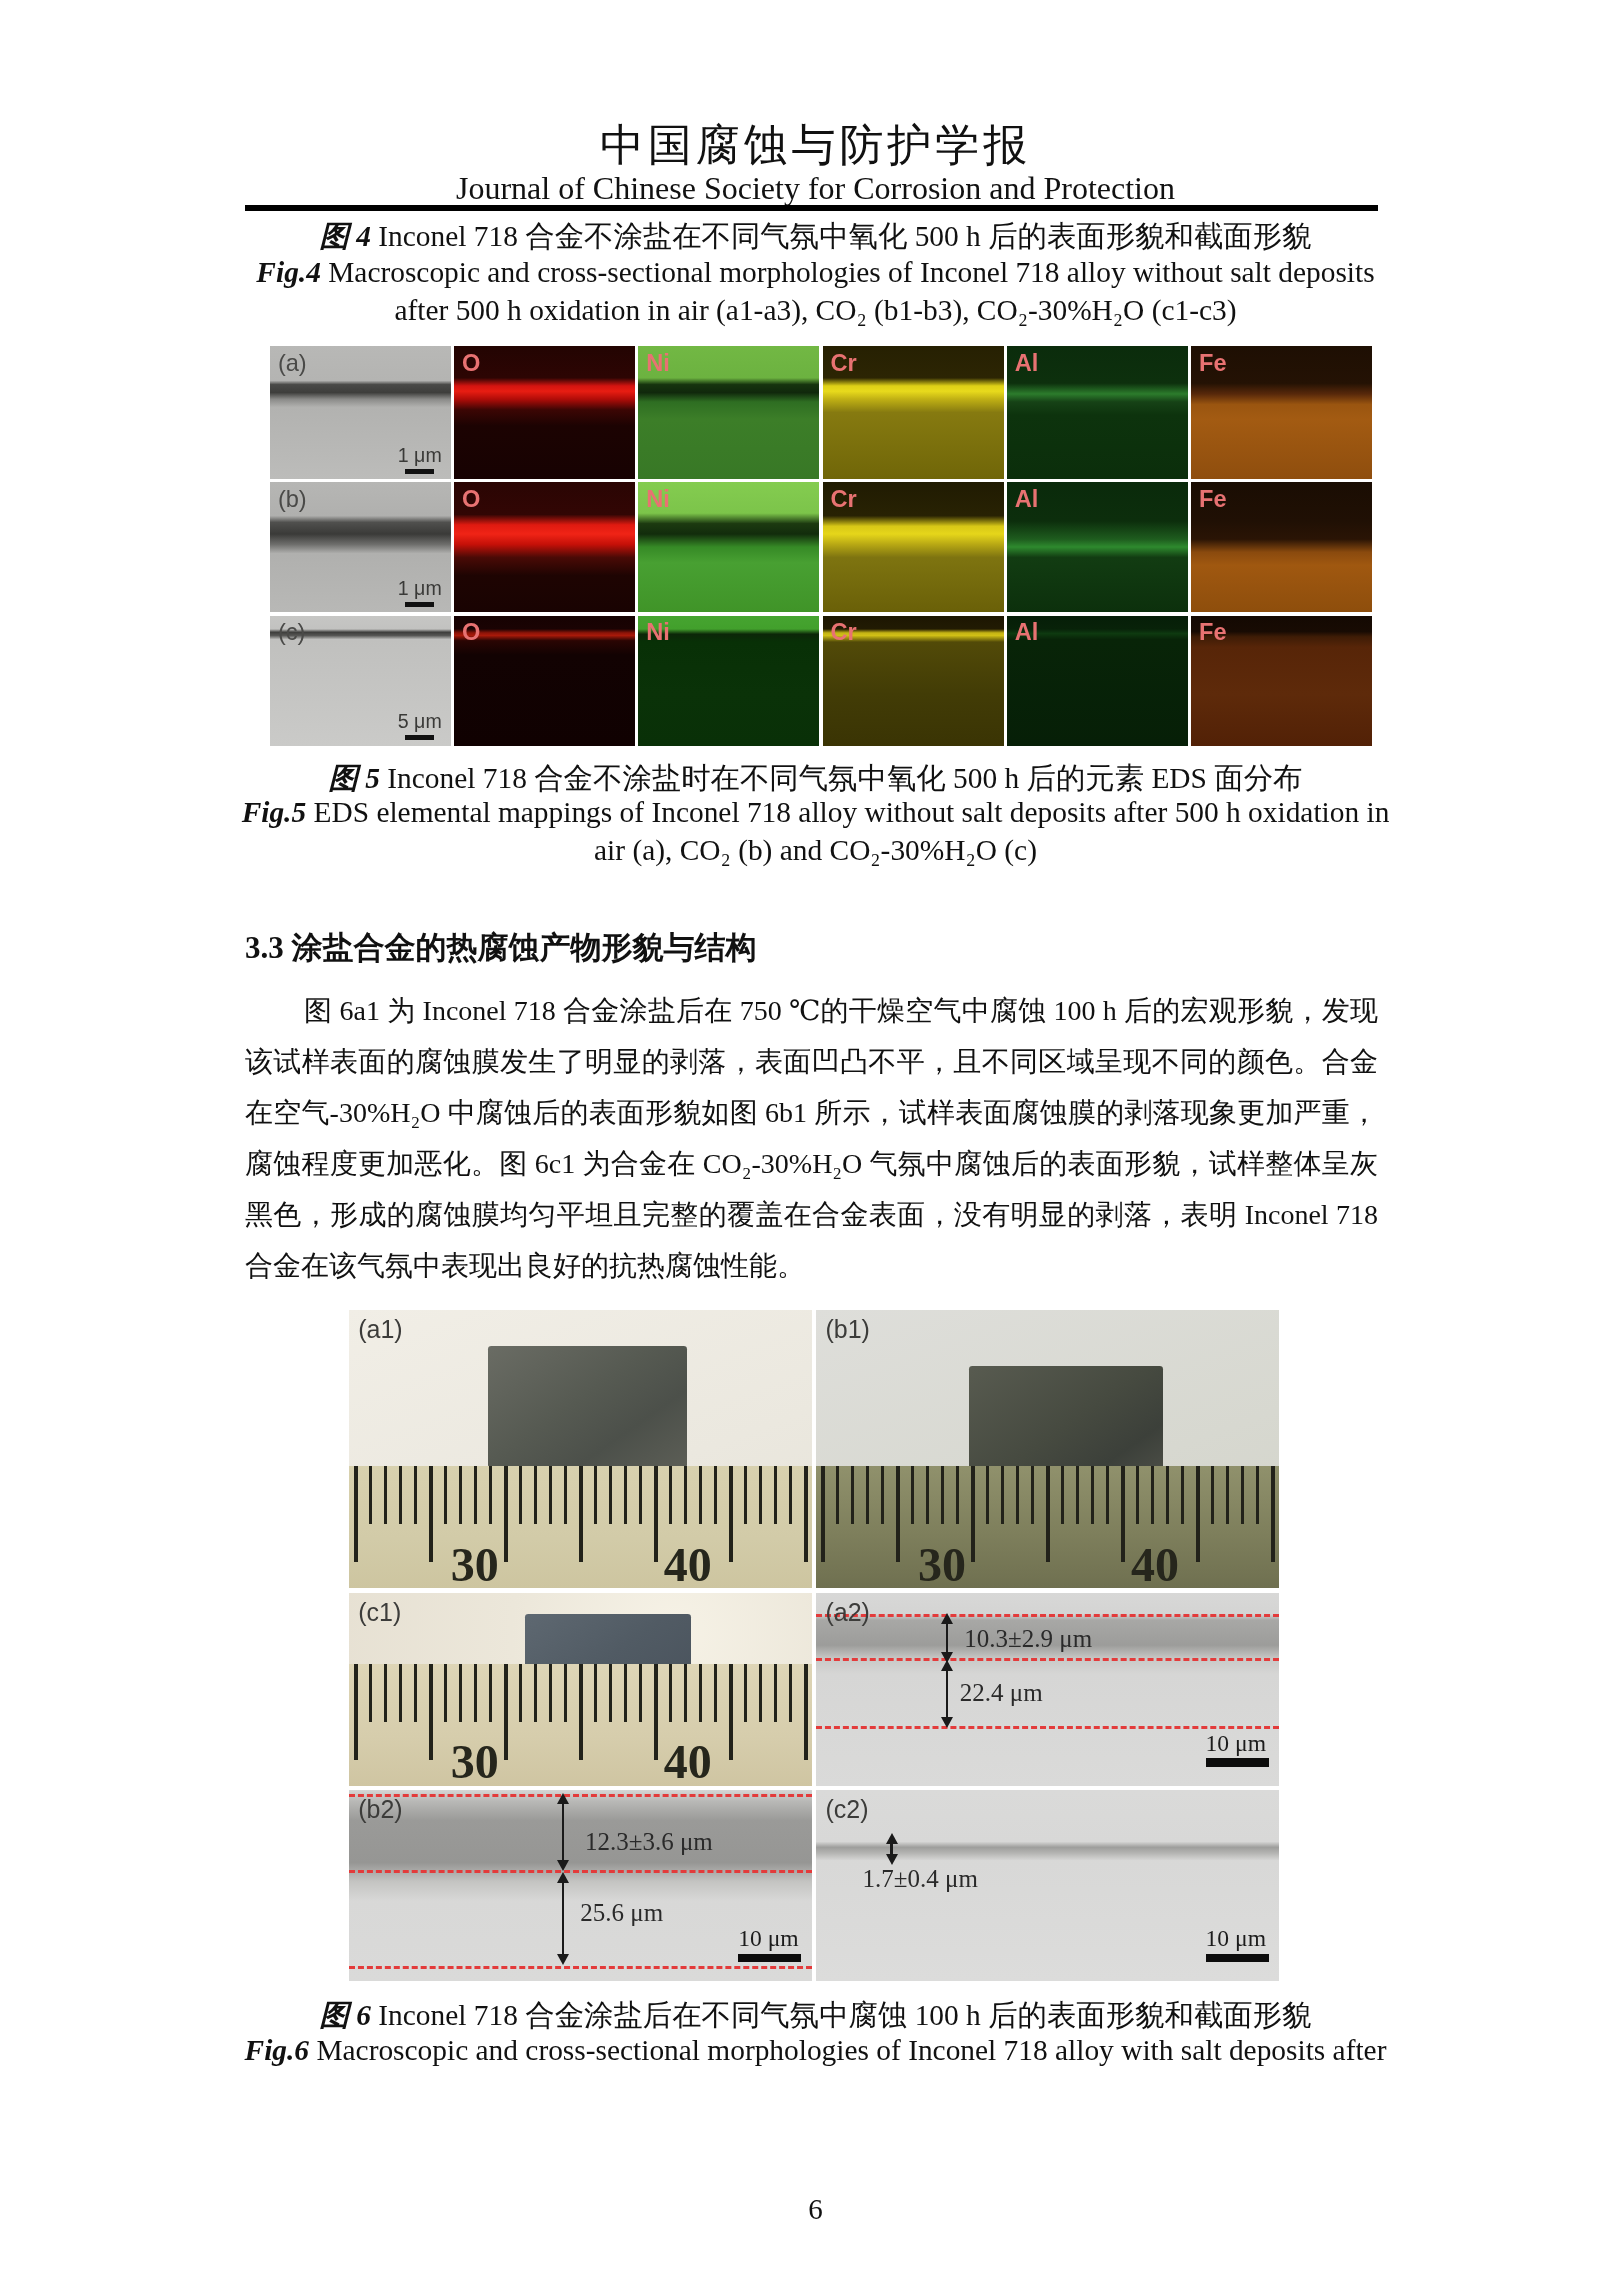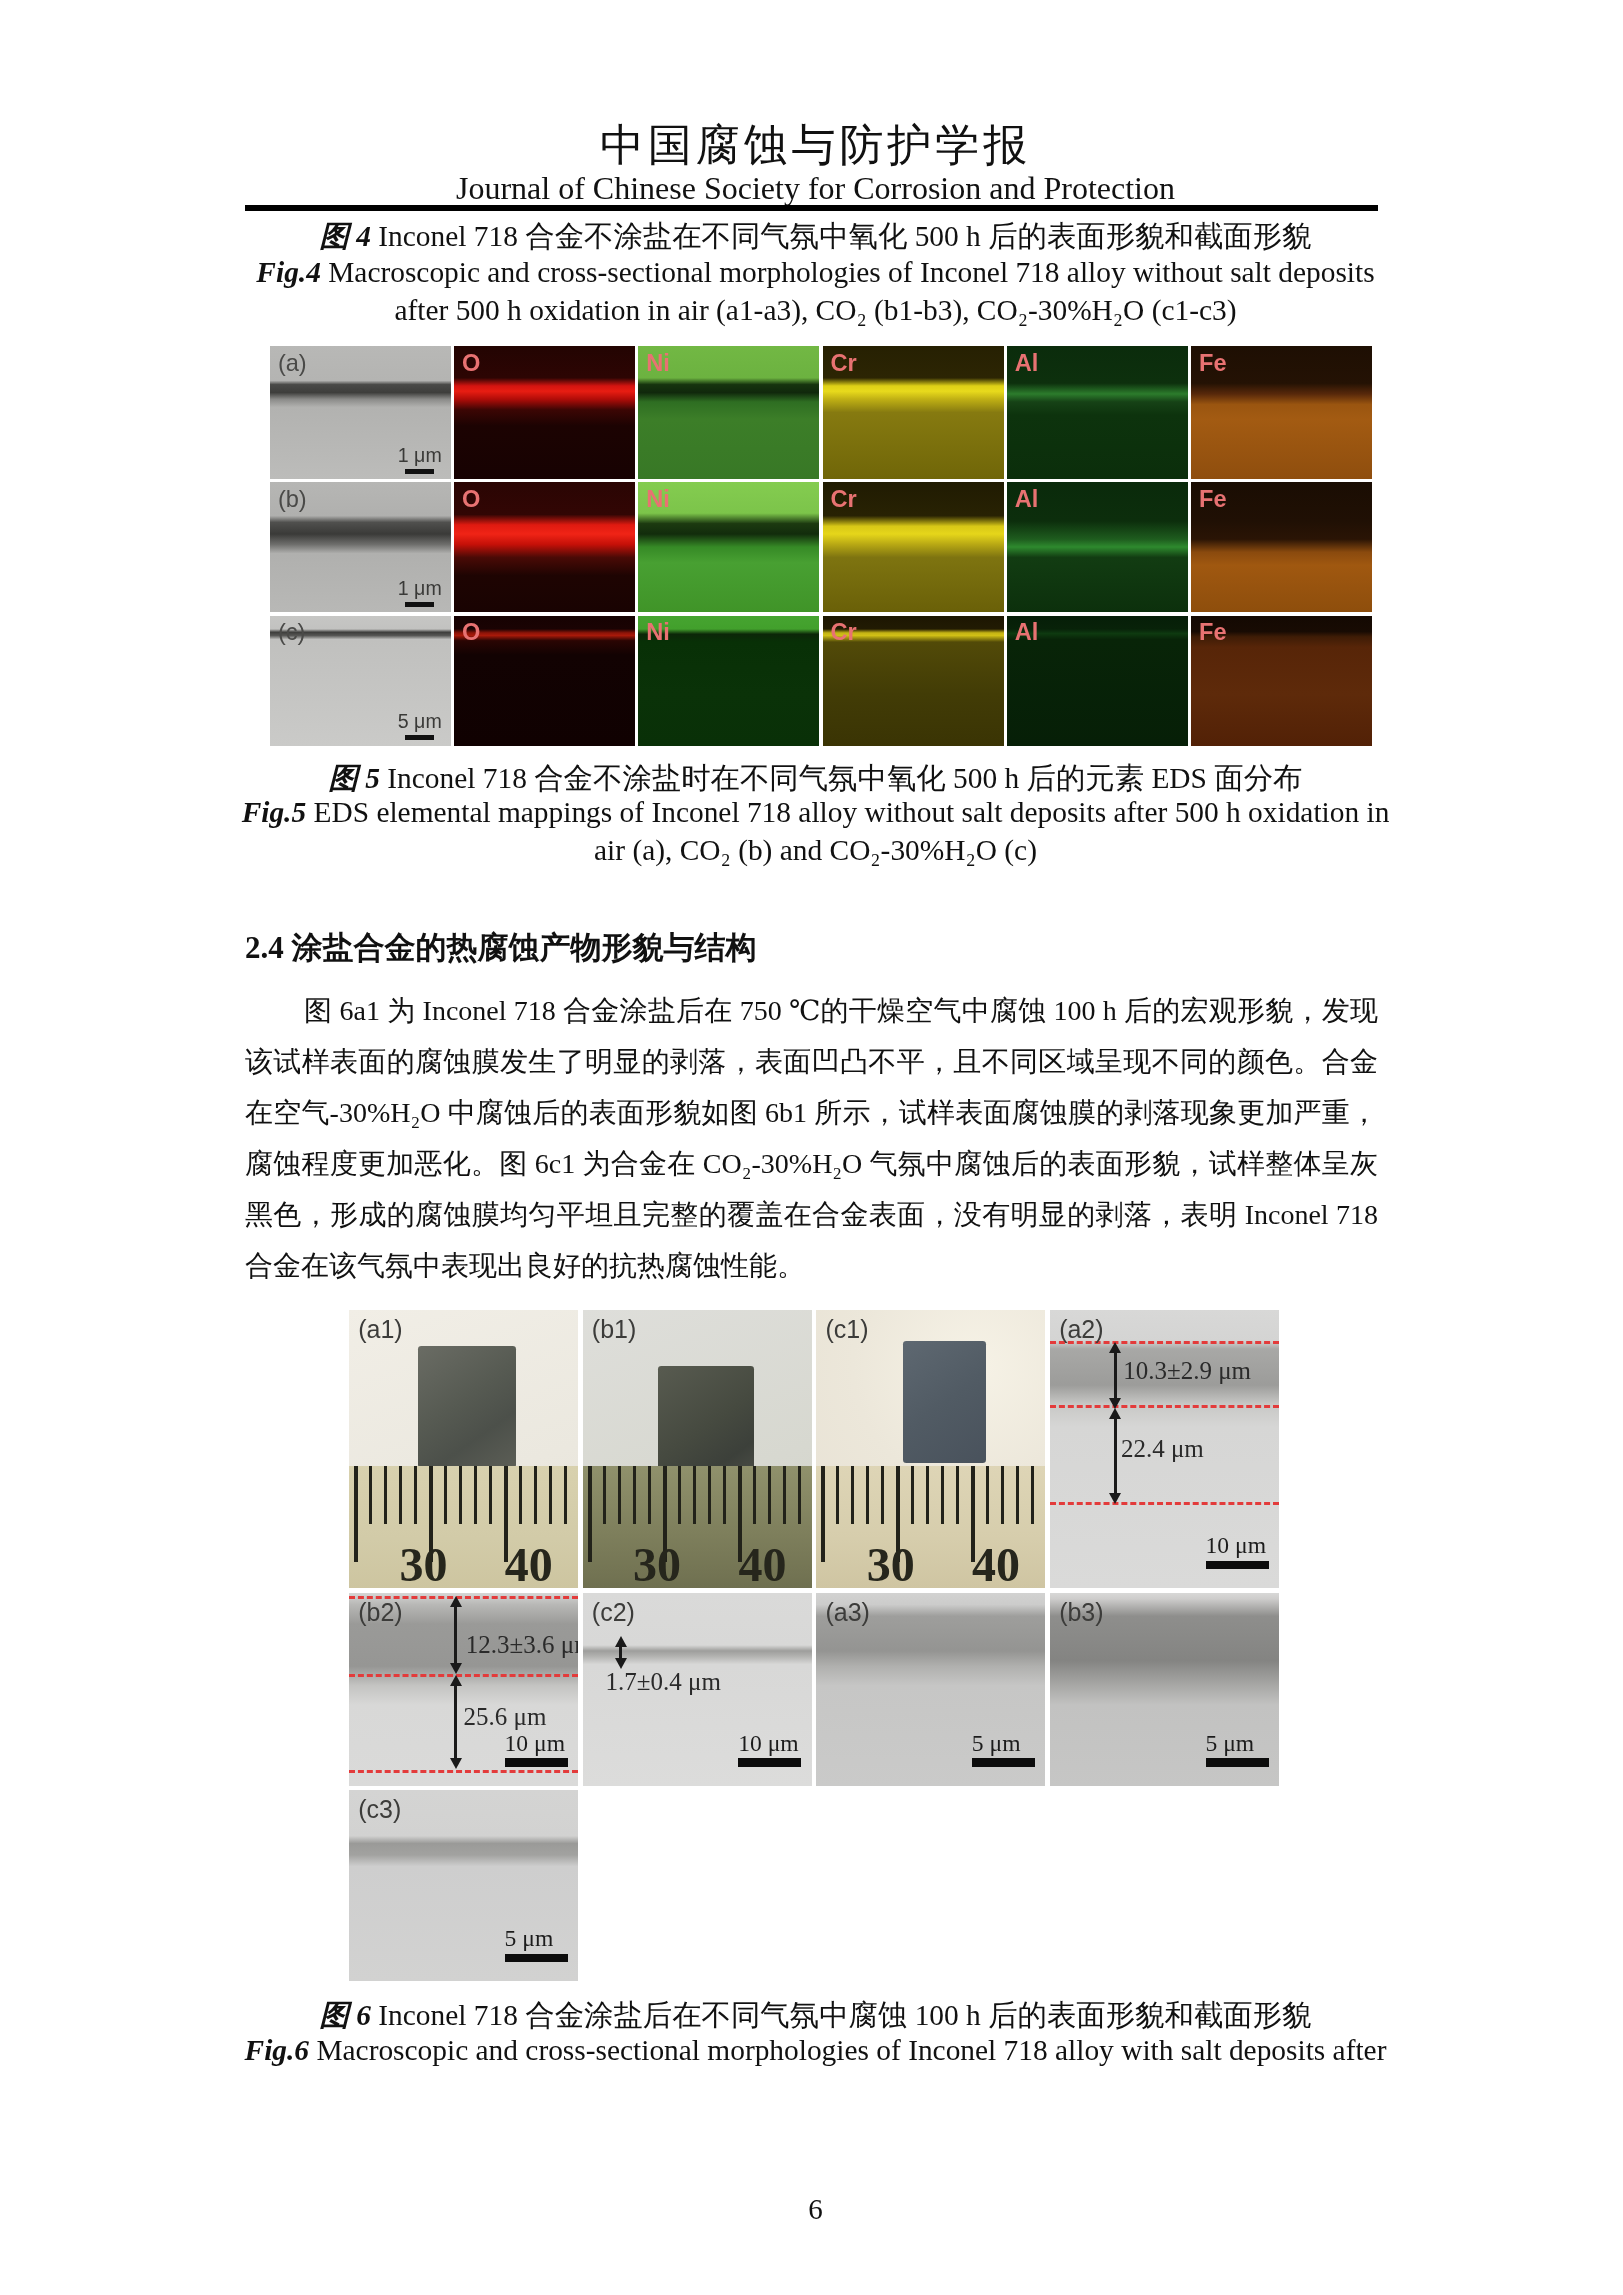--- a/index.html
+++ b/index.html
@@ -54,21 +54,21 @@
   .pb-fe  { background:linear-gradient(180deg,#1a0d03 0%,#201004 30%,#2a1405 44%,#8a4a0e 54%,#a05810 64%,#8e4e0c 100%); }
 
   .pc-sem { background:linear-gradient(180deg,#c6c6c4 0%,#c2c2c0 10%,#3e3e3c 12.5%,#565654 15%,#c0c0be 18%,#cacac8 100%); }
   .pc-o   { background:linear-gradient(180deg,#160202 0%,#1a0303 10%,#8e1408 13%,#a81a0a 15%,#2a0503 19%,#120202 30%,#100101 100%); }
   .pc-ni  { background:linear-gradient(180deg,#46a430 0%,#42a02c 10%,#0c2608 14%,#083006 20%,#0a3208 60%,#093007 100%); }
   .pc-cr  { background:linear-gradient(180deg,#1c1602 0%,#221b03 10%,#c4b414 13%,#d0c016 15%,#524a08 20%,#423c06 60%,#3a3404 100%); }
   .pc-al  { background:linear-gradient(180deg,#061e08 0%,#082209 10%,#0e3a10 13.5%,#082408 18%,#061f07 100%); }
   .pc-fe  { background:linear-gradient(180deg,#140902 0%,#180b03 12%,#3e1c06 16%,#572508 24%,#5e2a0a 60%,#522106 100%); }
 
   
-  .fig6 { position:absolute; top:1310px; left:349px; width:930px; display:grid; grid-template-columns:repeat(4,1fr); grid-template-rows:278px 193px 191px; gap:4.6px; }
+  .fig6 { position:absolute; top:1310px; left:349px; width:930px; display:grid; grid-template-columns:repeat(2,1fr); grid-template-rows:278px 193px 191px; gap:4.6px; }
   .f6p { position:relative; overflow:hidden; }
   .f6lab { position:absolute; top:5.2px; left:9.2px; font-size:25px; color:#3c3c3a; font-family:"Liberation Sans","DejaVu Sans",sans-serif; z-index:5; }
 
   
   .p-a1 { background:linear-gradient(160deg,#f1eee6 0%,#ebe8df 60%,#e6e3d8 100%); }
   .p-b1 { background:linear-gradient(160deg,#dededa 0%,#d7d8d0 60%,#d2d3c9 100%); }
   .p-c1 { background:radial-gradient(circle at 70% 20%, #f6f2e6 0%, #ece7da 45%, #e6e0d2 100%); }
   .specimen { position:absolute; border-radius:3.3px; z-index:2; }
   .spec-a1 { left:30%; top:13%; width:43%; height:44%; background:linear-gradient(145deg,#6a6c64 0%,#565a52 45%,#4c504a 70%,#5c5e56 100%); }
   .spec-b1 { left:33%; top:20%; width:42%; height:44%; background:linear-gradient(145deg,#585b50 0%,#464a40 50%,#3c403a 75%,#50524a 100%); }
@@ -176,21 +176,21 @@
       </div>
     <div class="f5p pc-fe">
         <span class="f5lab el">Fe</span>
       </div>
   </div>
 
   <div class="centered cap cap5-cn"><b>图 5</b><span> Inconel 718 合金不涂盐时在不同气氛中氧化 500 h 后的元素 EDS 面分布</span></div>
   <div class="centered cap cap5-en1"><b>Fig.5</b><span> EDS elemental mappings of Inconel 718 alloy without salt deposits after 500 h oxidation in</span></div>
   <div class="centered cap cap5-en2">air (a), CO₂ (b) and CO₂-30%H₂O (c)</div>
 
-  <div class="sec-head">2.4 涂盐合金的热腐蚀产物形貌与结构</div>
+  <div class="sec-head">3.3 涂盐合金的热腐蚀产物形貌与结构</div>
   <div class="body-para">图 6a1 为 Inconel 718 合金涂盐后在 750 ℃的干燥空气中腐蚀 100 h 后的宏观形貌，发现该试样表面的腐蚀膜发生了明显的剥落，表面凹凸不平，且不同区域呈现不同的颜色。合金在空气-30%H₂O 中腐蚀后的表面形貌如图 6b1 所示，试样表面腐蚀膜的剥落现象更加严重，腐蚀程度更加恶化。图 6c1 为合金在 CO₂-30%H₂O 气氛中腐蚀后的表面形貌，试样整体呈灰黑色，形成的腐蚀膜均匀平坦且完整的覆盖在合金表面，没有明显的剥落，表明 Inconel 718 合金在该气氛中表现出良好的抗热腐蚀性能。</div>
 
   <div class="fig6">
 
     <div class="f6p p-a1">
       <span class="f6lab">(a1)</span>
       <div class="specimen spec-a1"></div>
       <div class="ruler ruler-a1">
         <div class="ticks-major"></div>
         <div class="ticks-minor"></div>

